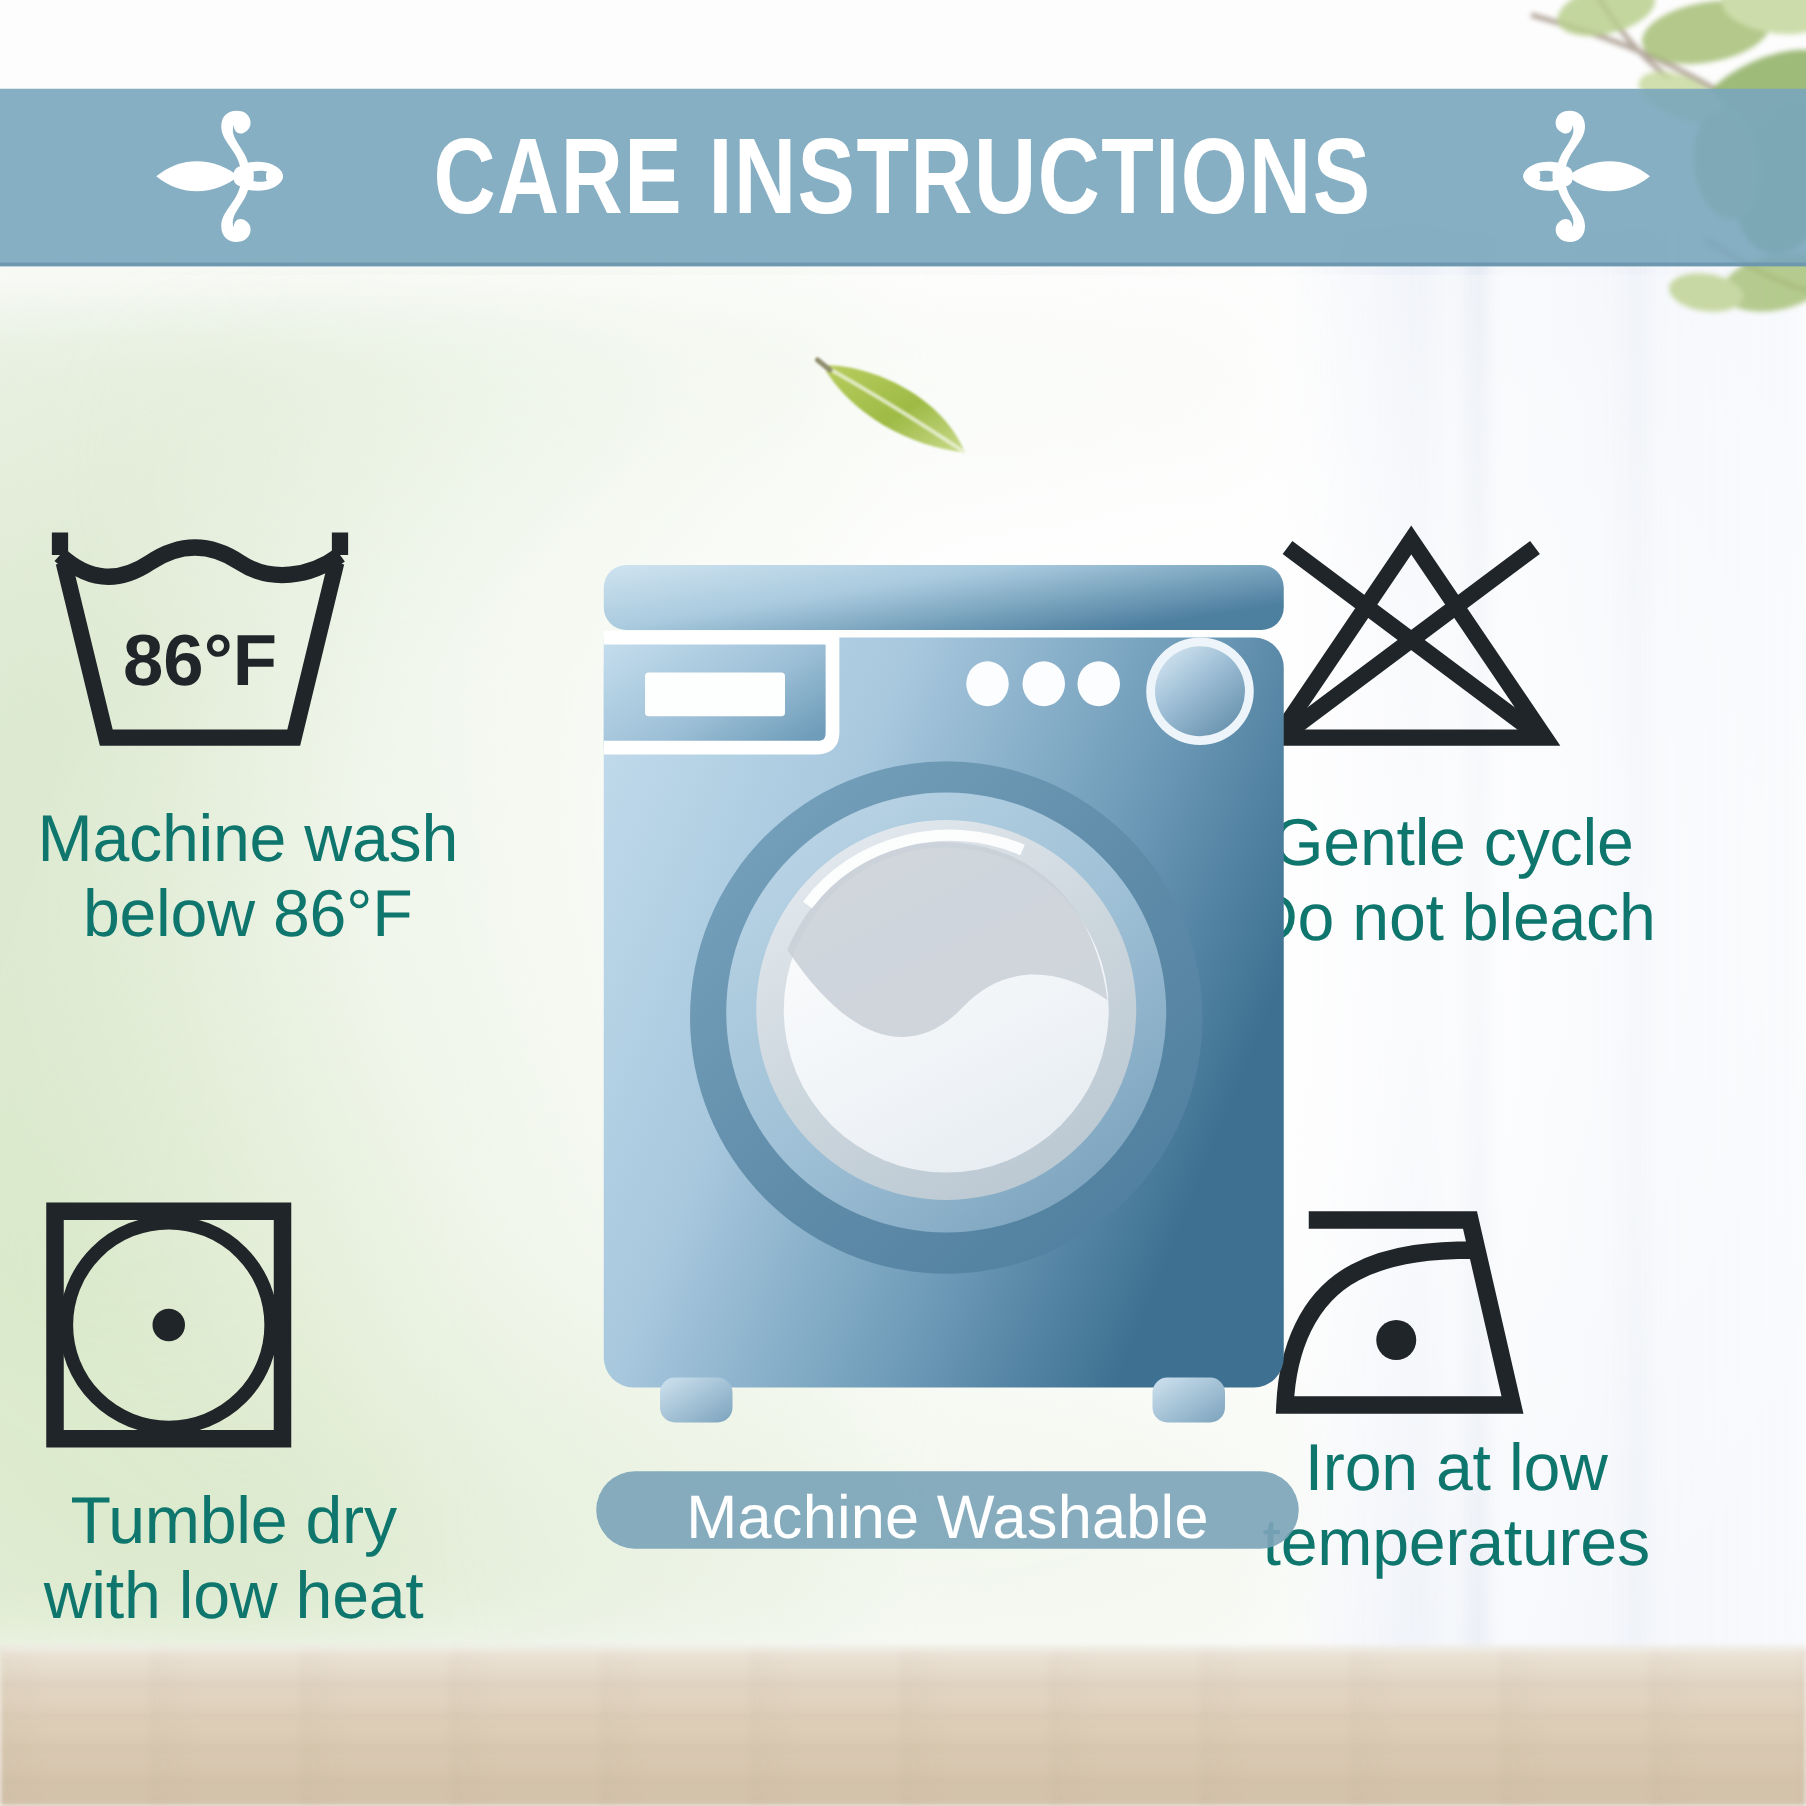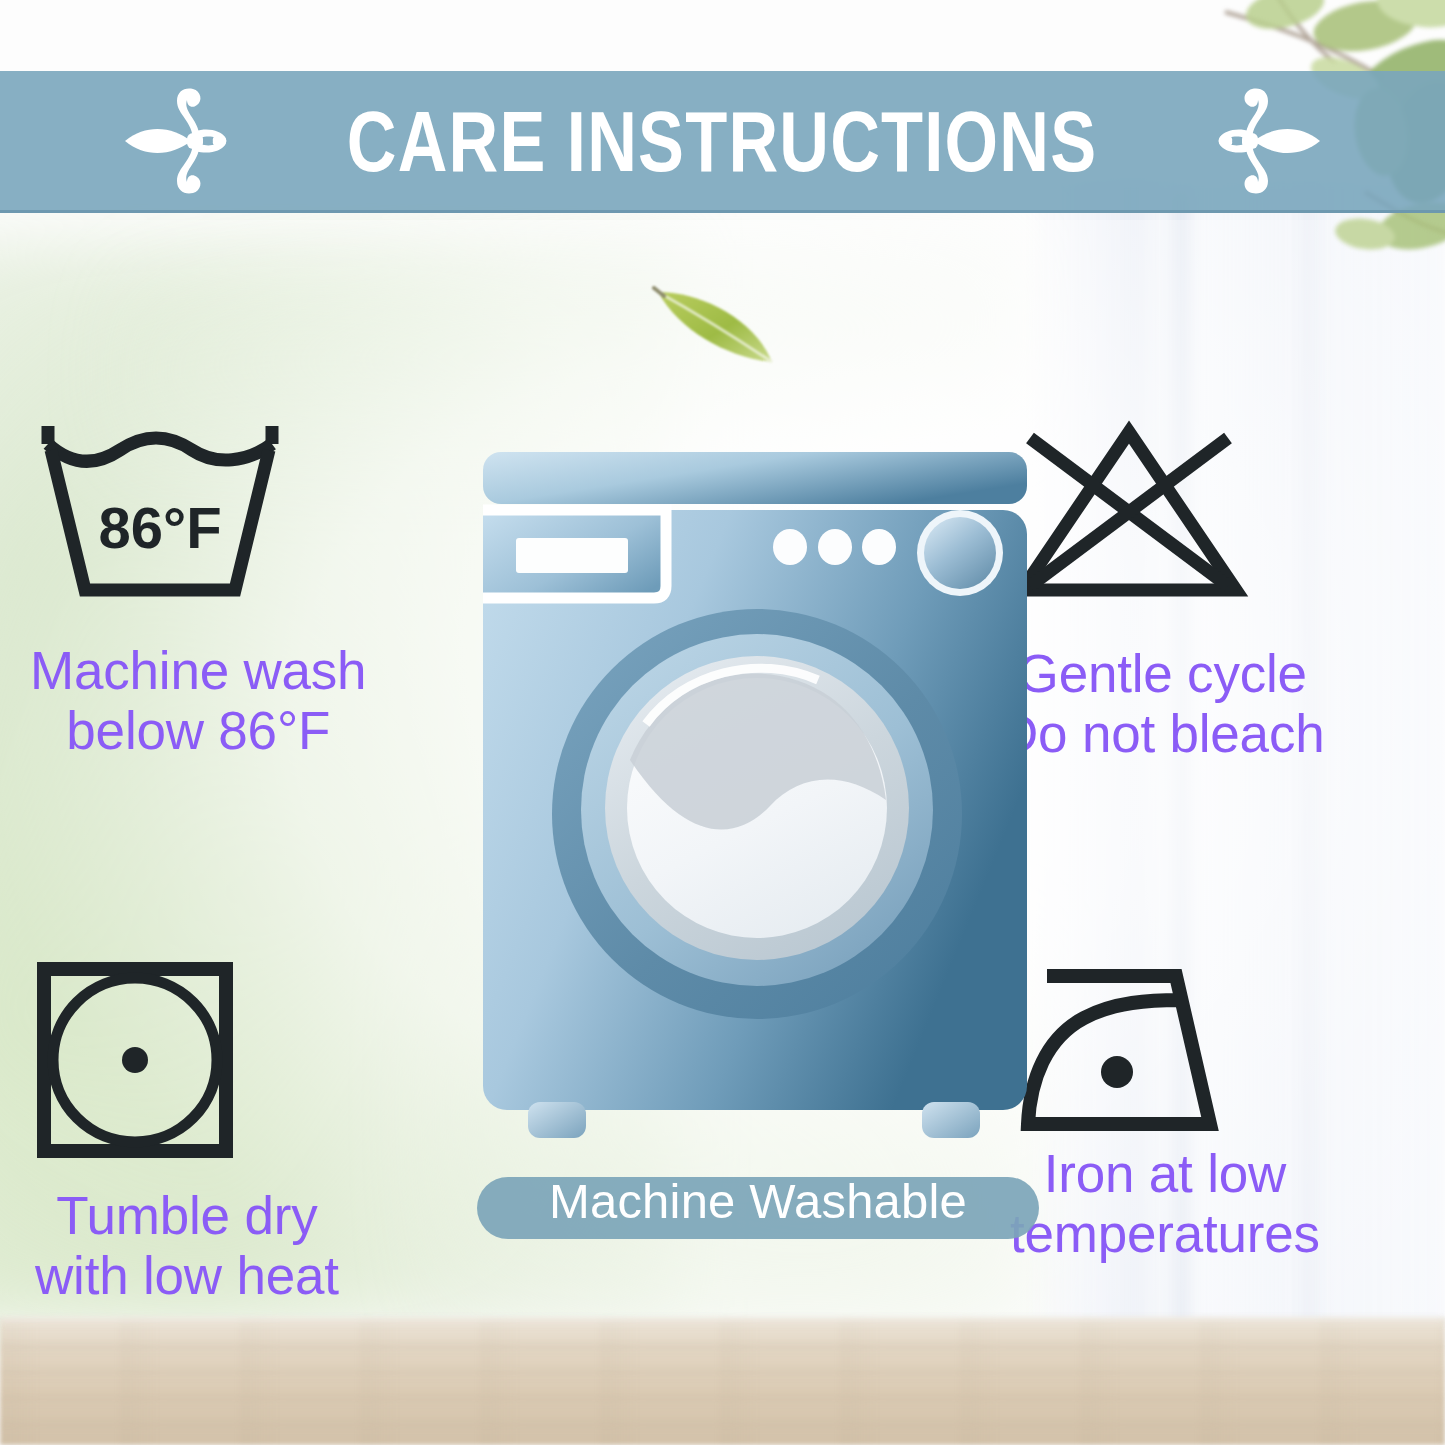--- a/index.html
+++ b/index.html
@@ -106,21 +106,21 @@
     line-height:1;
     font-family:"Liberation Sans","DejaVu Sans",sans-serif;
   }
   .orn{width:120px;height:112px;flex:0 0 auto;}
   .orn.right{transform:scaleX(-1);}
 
   
   .cell{position:absolute;display:flex;flex-direction:column;align-items:flex-start;}
   .cell .sym{display:block;}
   .cell .cap{
-    color:#8b5cf6;
+    color:#0f766e;
     font-size:53px;
     line-height:1.14;
     text-align:center;
     white-space:pre-line;
     letter-spacing:-.2px;
   }
   #cell-wash   {left:30px;  top:418px; width:470px;}
   #cell-bleach {left:1000px;top:418px; width:430px;}
   #cell-dry    {left:35px;  top:960px; width:460px;}
   #cell-iron   {left:1010px;top:960px; width:420px;}
@@ -131,21 +131,21 @@
 
   
   .washer{position:absolute;left:470px;top:440px;width:570px;height:700px;}
   .washer svg{display:block;}
 
   
   .pill{
     position:absolute;left:477px;top:1177px;width:562px;height:62px;
     background:rgba(124,165,184,.92);
     border-radius:31px;
-    display:flex;align-items:flex-start;justify-content:center;
+    display:flex;align-items:flex-end;justify-content:center;
     box-sizing:border-box;
   }
   .pill span{
     color:#ffffff;font-size:49px;line-height:1;letter-spacing:.2px;
   }
 </style>
 </head>
 <body>
 
 <div id="stage">

